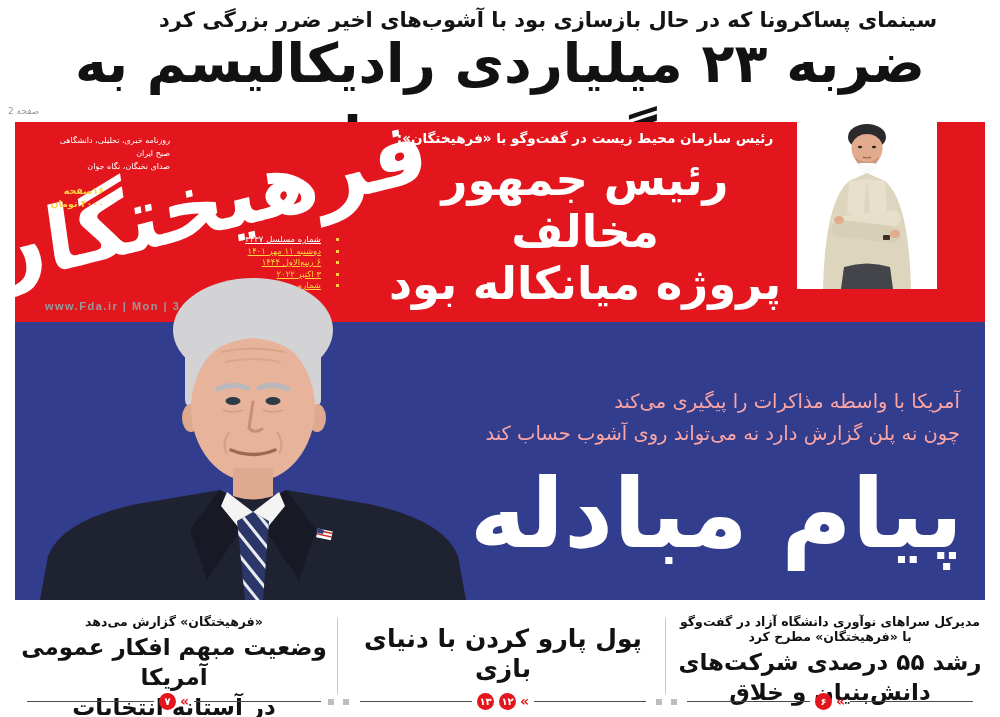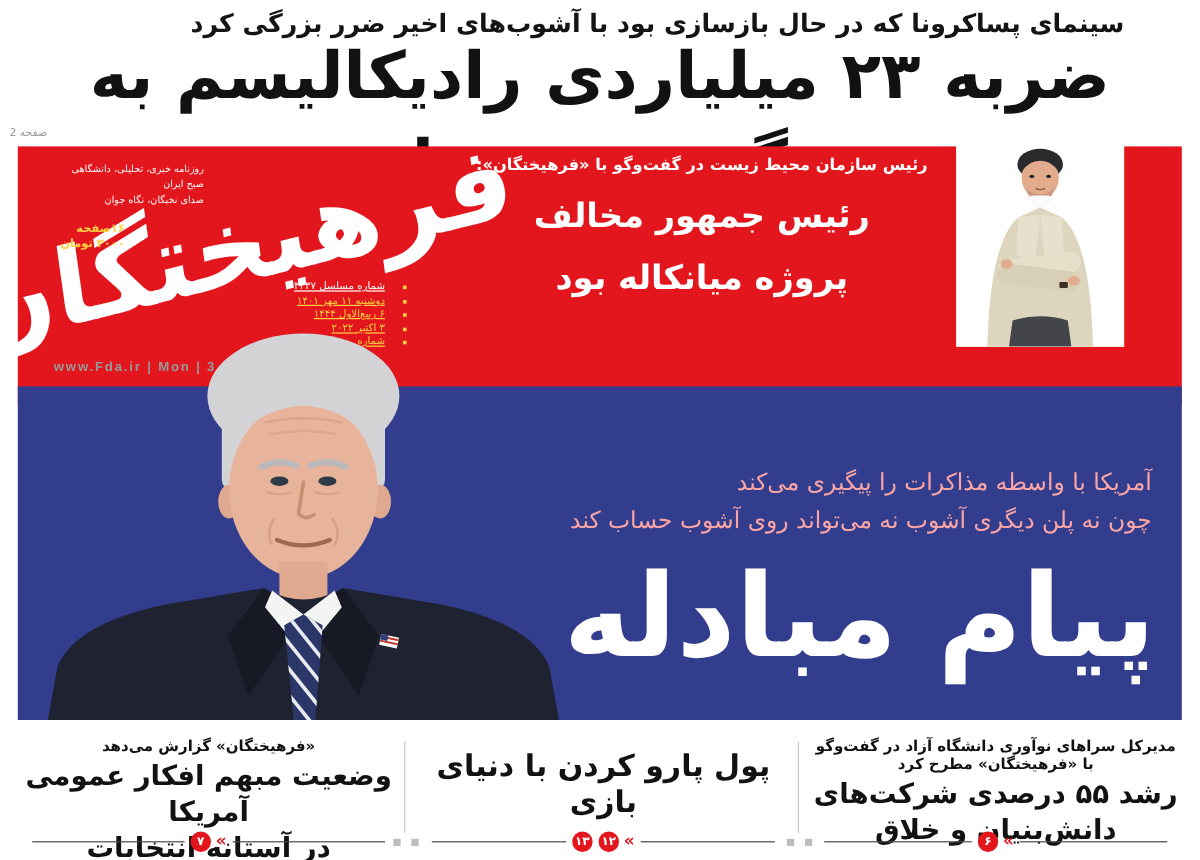--- a/index.html
+++ b/index.html
@@ -21,21 +21,21 @@
            font-size:8px;line-height:13px;color:#fff;}
   .pages-price{position:absolute;left:29px;top:62px;width:60px;text-align:right;
                font-size:9.5px;line-height:13px;font-weight:bold;color:#ffd23f;}
   .issue-info{position:absolute;left:228px;top:112px;width:96px;margin:0;padding:0;list-style:none;}
   .issue-info li{display:flex;align-items:center;gap:15px;font-size:8.5px;line-height:11.5px;
                  color:#ffd23f;justify-content:flex-start;text-decoration:underline;}
   .issue-info li.white{color:#fff;}
   .issue-bullet{width:3px;height:3px;background:#ffd23f;flex:0 0 auto;}
   .mast-story{position:absolute;right:195px;top:8px;width:410px;text-align:center;color:#fff;}
   .mast-kicker{font-size:13.5px;font-weight:bold;}
-  .mast-headline{font-size:28px;font-weight:bold;line-height:52px;margin-top:8px;}
+  .mast-headline{font-size:45px;font-weight:bold;line-height:52px;margin-top:8px;}
   .photo-box{position:absolute;right:48px;top:-5px;width:140px;height:172px;background:#fff;overflow:hidden;}
   .mast-pages{position:absolute;left:12px;bottom:5px;font-size:8.5px;font-weight:bold;color:#fff;}
   
   .url-strip{position:absolute;top:300px;left:45px;direction:ltr;font-family:"Liberation Sans",sans-serif;
              font-size:11px;font-weight:bold;letter-spacing:1.5px;color:#999;}
   
   .lead-band{position:absolute;top:322px;left:15px;width:970px;height:278px;background:#333d8e;}
   .lead-deck{position:absolute;right:25px;top:64px;text-align:right;color:#fca5a5;
              font-size:19.5px;line-height:32px;}
   .lead-headline{position:absolute;right:22px;top:140px;color:#fff;font-size:96px;
@@ -144,21 +144,21 @@
     </div>
 
     <div class="mast-pages">۱۴ و ۱۵</div>
   </div>
 
   <div class="url-strip">www.Fda.ir  | Mon | 3 Oct</div>
 
   <div class="lead-band">
     <div class="lead-deck">
       <div>آمریکا با واسطه مذاکرات را پیگیری می‌کند</div>
-      <div>چون نه پلن دیگری آشوب نه می‌تواند روی آشوب حساب کند</div>
+      <div>چون نه پلن گزارش دارد نه می‌تواند روی آشوب حساب کند</div>
     </div>
     <div class="lead-headline">پیام مبادله</div>
     <div class="lead-page-ref">صفحه‌۳</div>
   </div>
 
   <svg class="biden" viewBox="0 0 475 332">
     <defs>
       <clipPath id="tieclip">
         <path d="M238 244 L 222 253 L 230 332 L 248 332 L 254 253 Z"></path>
       </clipPath>

